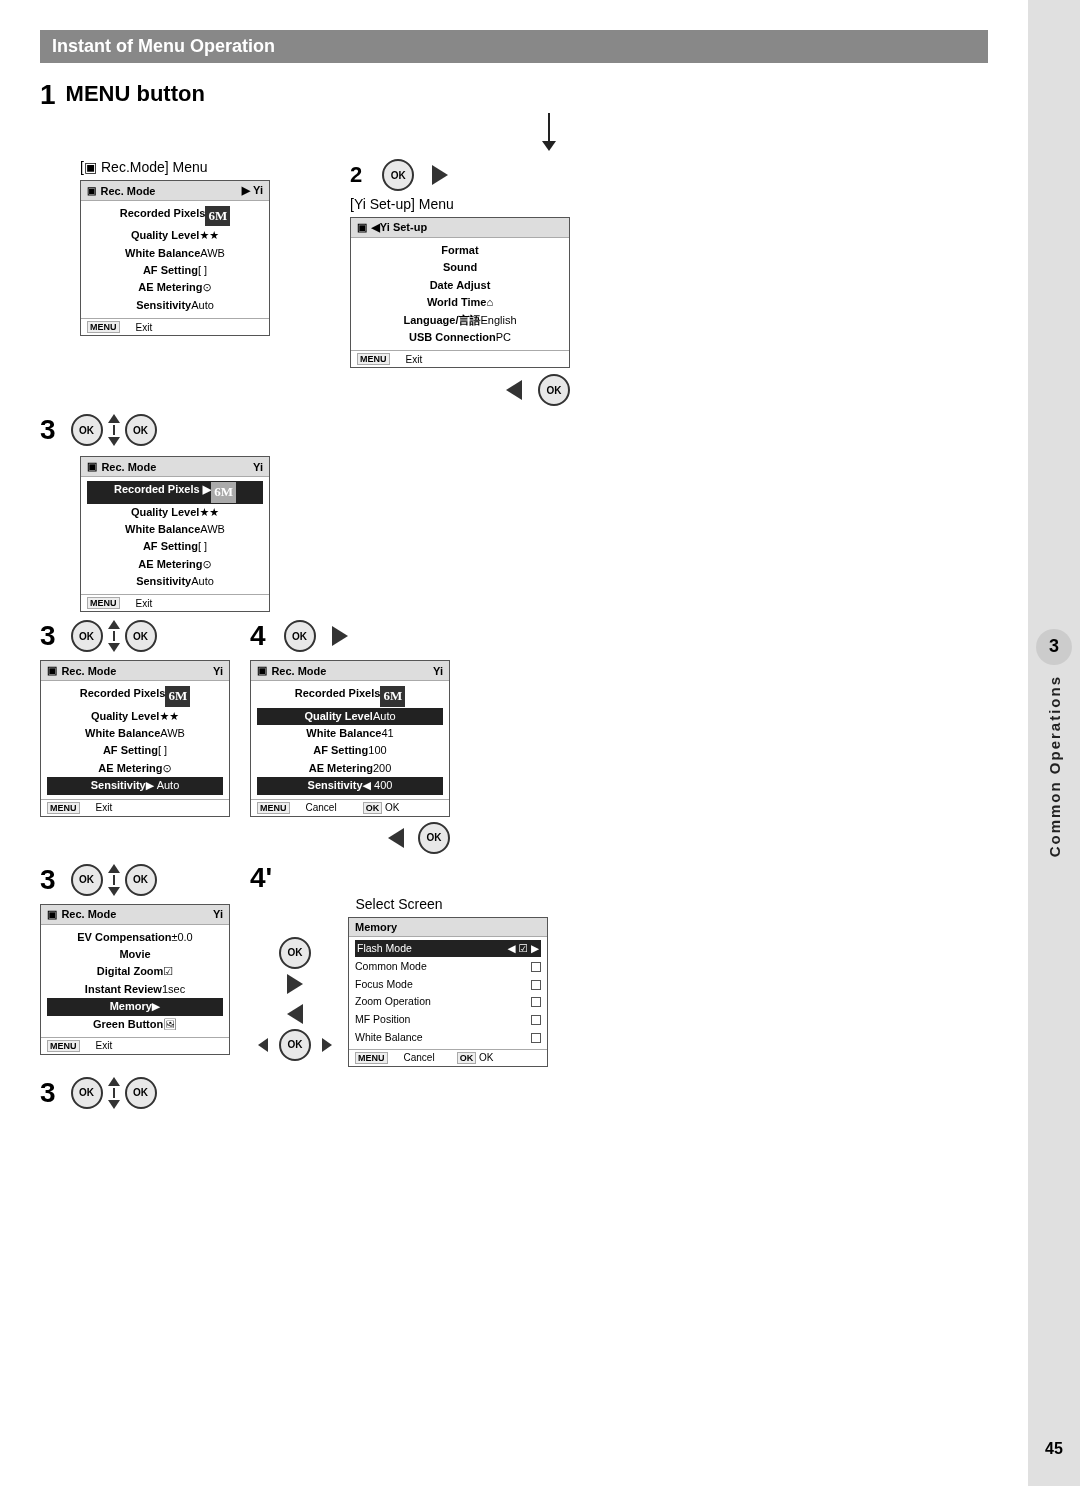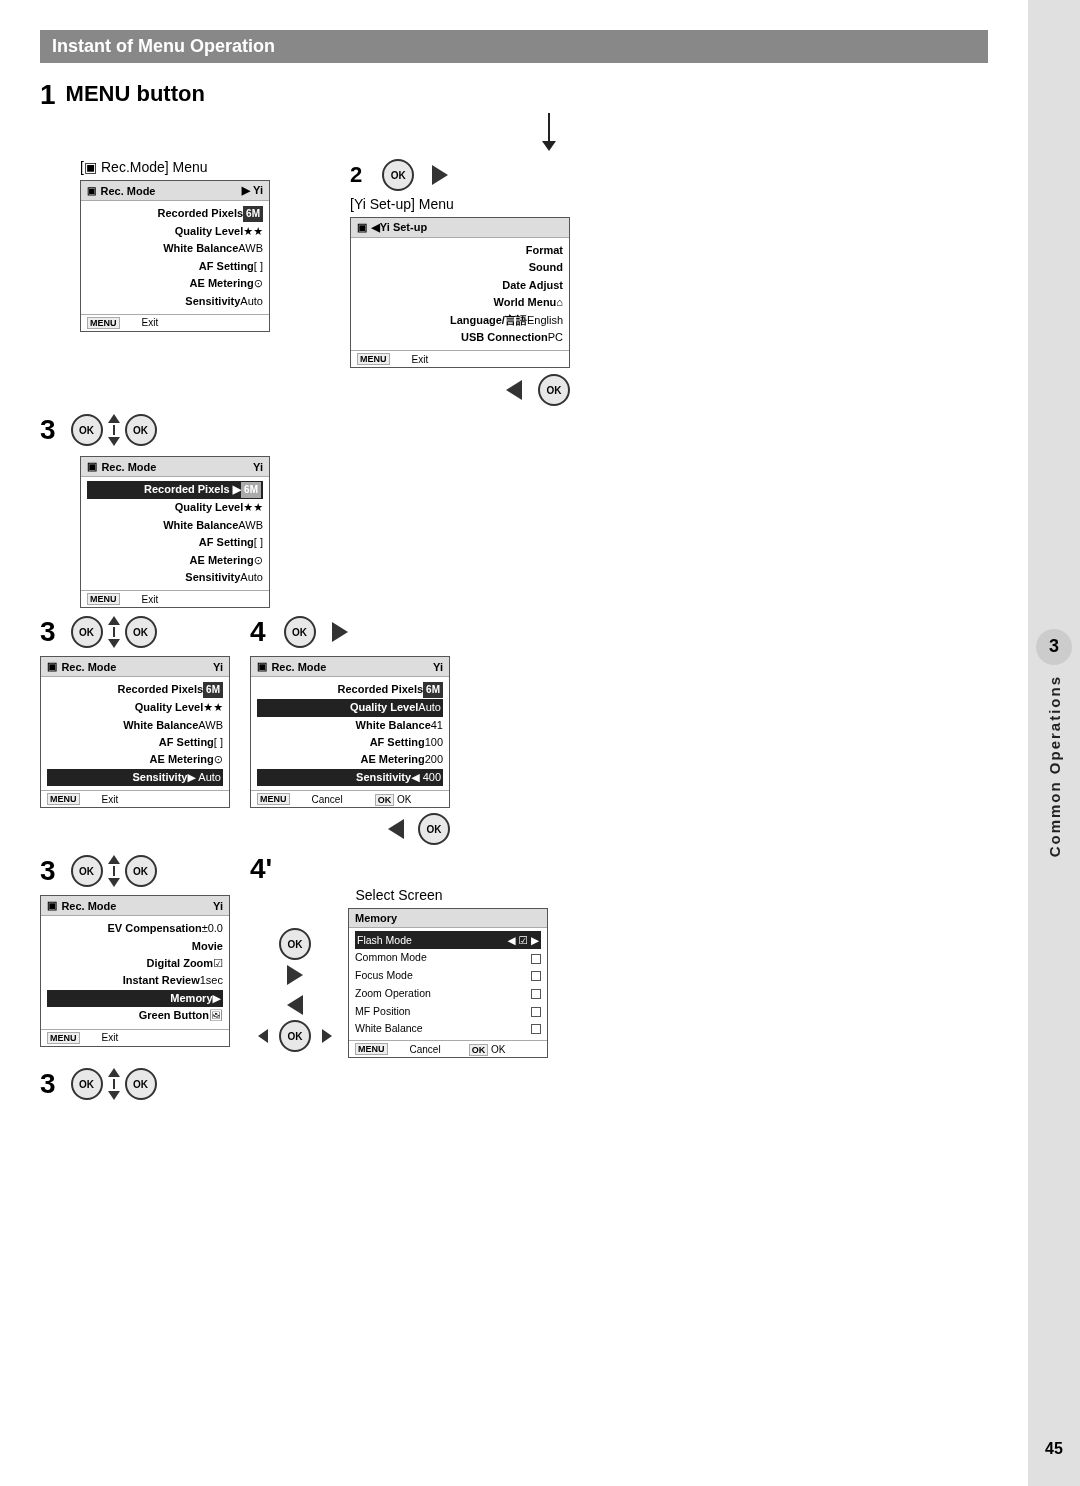--- a/index.html
+++ b/index.html
@@ -139,39 +139,39 @@
       display: flex;
       align-items: center;
       gap: 4px;
     }
 
     .menu-body {
       padding: 4px 6px;
     }
     .menu-row {
       display: flex;
-      justify-content: flex-end;
+      justify-content: center;
       padding: 1px 0;
       font-size: 11px;
       line-height: 1.4;
     }
     .menu-row.selected {
       background: #222;
       color: white;
       padding: 1px 2px;
     }
     .menu-row .label { font-weight: bold; }
     .menu-row .value { font-weight: normal; }
 
     .menu-footer {
       border-top: 1px solid #aaa;
       padding: 2px 6px;
       font-size: 10px;
       display: flex;
-      gap: 22px;
+      gap: 16px;
       align-items: center;
     }
     .menu-footer .menu-key {
       background: #eee;
       border: 1px solid #aaa;
       padding: 0px 2px;
       font-size: 9px;
       font-weight: bold;
     }
     .nav-arrows {
@@ -282,24 +282,25 @@
     .bottom-note {
       font-size: 13px;
       text-align: center;
       margin-top: 5px;
     }
 
     
     .badge-6m {
       background: #333;
       color: white;
-      font-size: 10px;
+      font-size: 13px;
       font-weight: bold;
       padding: 1px 3px;
       display: inline-block;
+      font-family: Liberation Serif, serif;
     }
 
     .icon-cam {
       font-size: 10px;
     }
 
     .full-row {
       display: flex;
       align-items: flex-start;
       gap: 10px;
@@ -399,21 +400,21 @@
               </div>
             <div class="menu-row">
                 <span class="label">Sound</span>
                 <span></span>
               </div>
             <div class="menu-row">
                 <span class="label">Date Adjust</span>
                 <span></span>
               </div>
             <div class="menu-row">
-                <span class="label">World Menu</span>
+                <span class="label">World Time</span>
                 <span>⌂</span>
               </div>
             <div class="menu-row">
                 <span class="label">Language/言語</span>
                 <span>English</span>
               </div>
             <div class="menu-row">
                 <span class="label">USB Connection</span>
                 <span>PC</span>
               </div>

